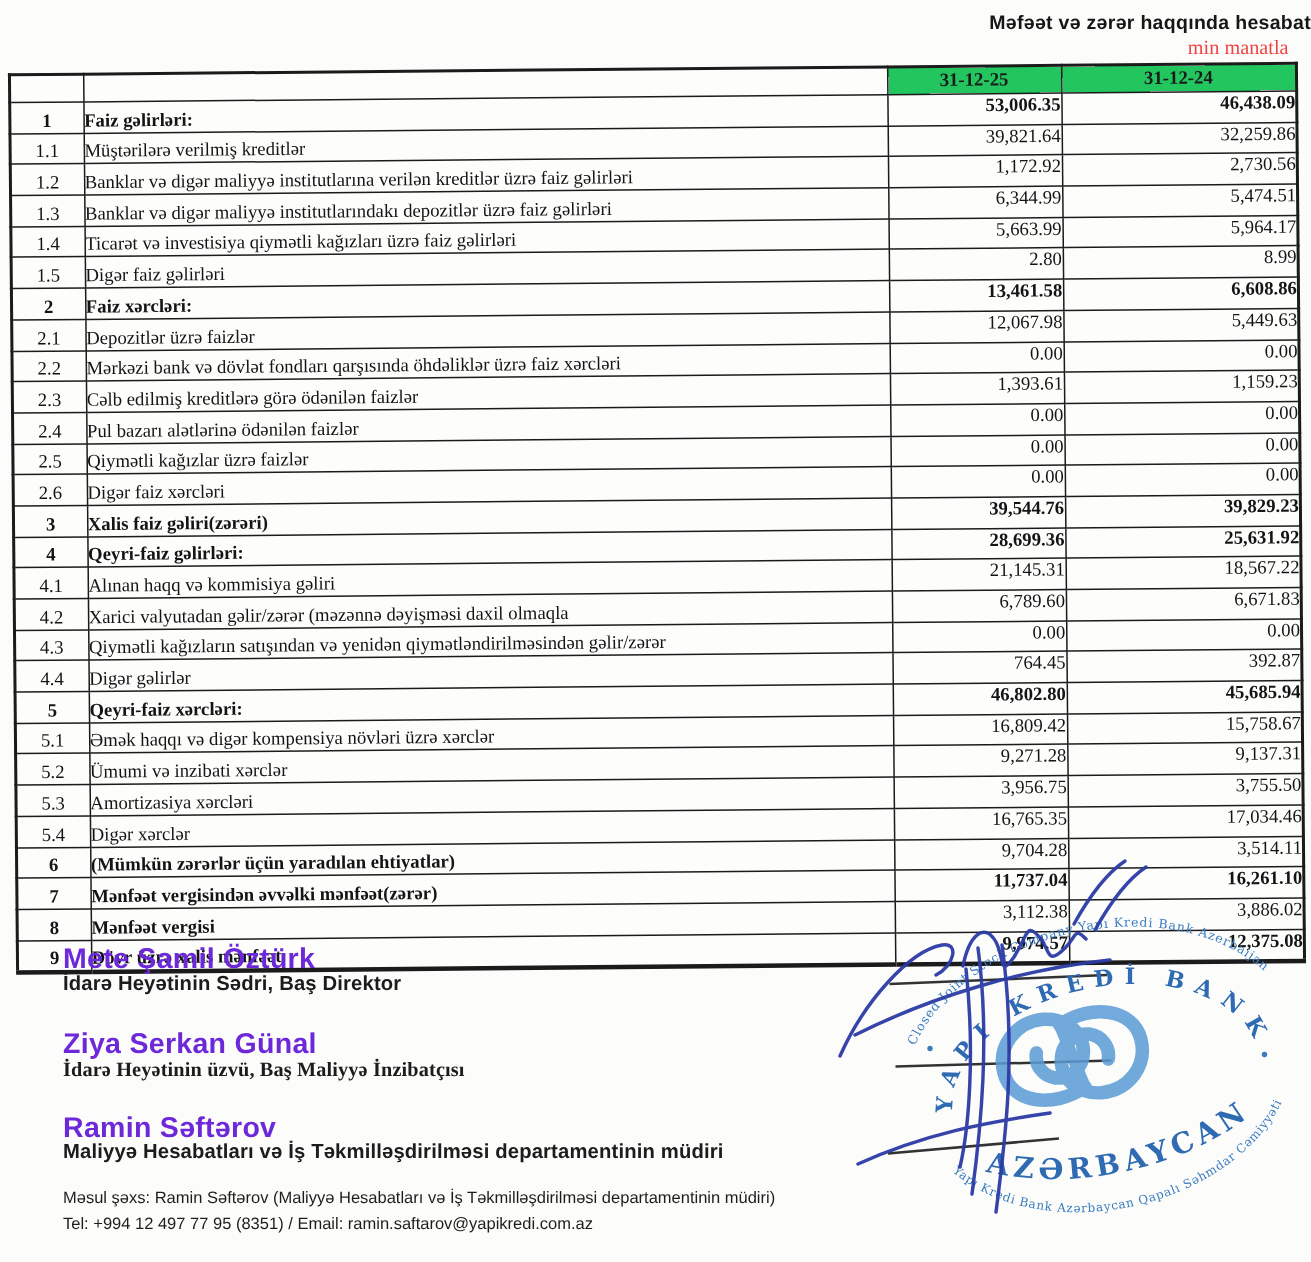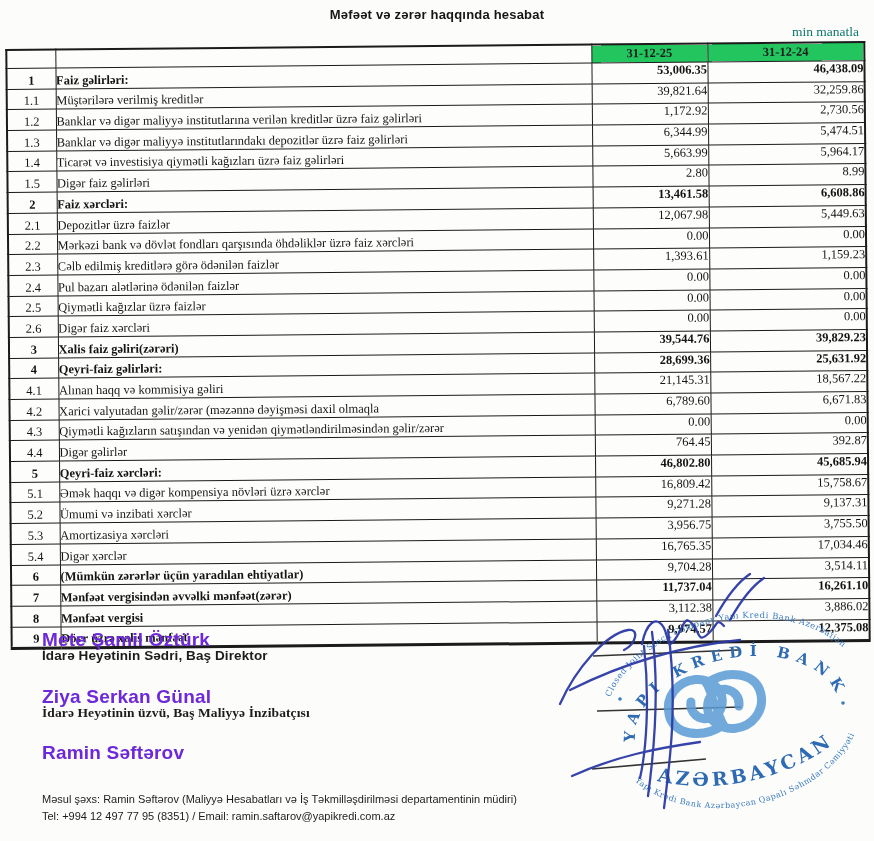--- a/index.html
+++ b/index.html
@@ -8,27 +8,27 @@
     background:#fcfcfa;
     font-family:"Liberation Sans", sans-serif;
     color:#1b1b1b;
     overflow:hidden;
     position:relative;
   }
   .page{position:relative;width:874px;height:841px;}
 
   .doc-title{
     position:absolute;top:7px;left:0;width:874px;
-    text-align:center;font-weight:bold;font-size:13px;
+    text-align:right;font-weight:bold;font-size:13px;
     letter-spacing:.2px;color:#161616;
   }
   .unit-note{
     position:absolute;top:24px;right:15px;
     font-family:"Liberation Serif", serif;
-    font-size:13.5px;color:#0f766e;
+    font-size:13.5px;color:#ef4444;
   }
 
   .tilt{
     position:absolute;top:45px;left:8px;
     transform:rotate(-0.52deg);
     transform-origin:50% 50%;
   }
   table.report{
     border-collapse:collapse;
     width:858px;
@@ -288,20 +288,21 @@
     </tr>
         </tbody>
     </table>
   </div>
 
   <div class="sig-name n1">Mete Şamil Öztürk</div>
   <div class="sig-role r1">İdarə Heyətinin Sədri, Baş Direktor</div>
   <div class="sig-name n2">Ziya Serkan Günal</div>
   <div class="sig-role r2">İdarə Heyətinin üzvü, Baş Maliyyə İnzibatçısı</div>
   <div class="sig-name n3">Ramin Səftərov</div>
+  <div class="sig-role r3">Maliyyə Hesabatları və İş Təkmilləşdirilməsi departamentinin müdiri</div>
 
   <div class="foot f1">Məsul şəxs: Ramin Səftərov (Maliyyə Hesabatları və İş Təkmilləşdirilməsi departamentinin müdiri)</div>
   <div class="foot f2">Tel: +994 12 497 77 95 (8351) / Email: ramin.saftarov@yapikredi.com.az</div>
 
   <svg class="stamp-svg" width="320" height="269" viewBox="0 0 320 269">
 
     <g stroke="#333" stroke-width="1.7">
       <line x1="39" y1="84" x2="184" y2="78"></line>
       <line x1="43" y1="139" x2="187" y2="135"></line>
       <line x1="38" y1="197" x2="152" y2="187"></line>

